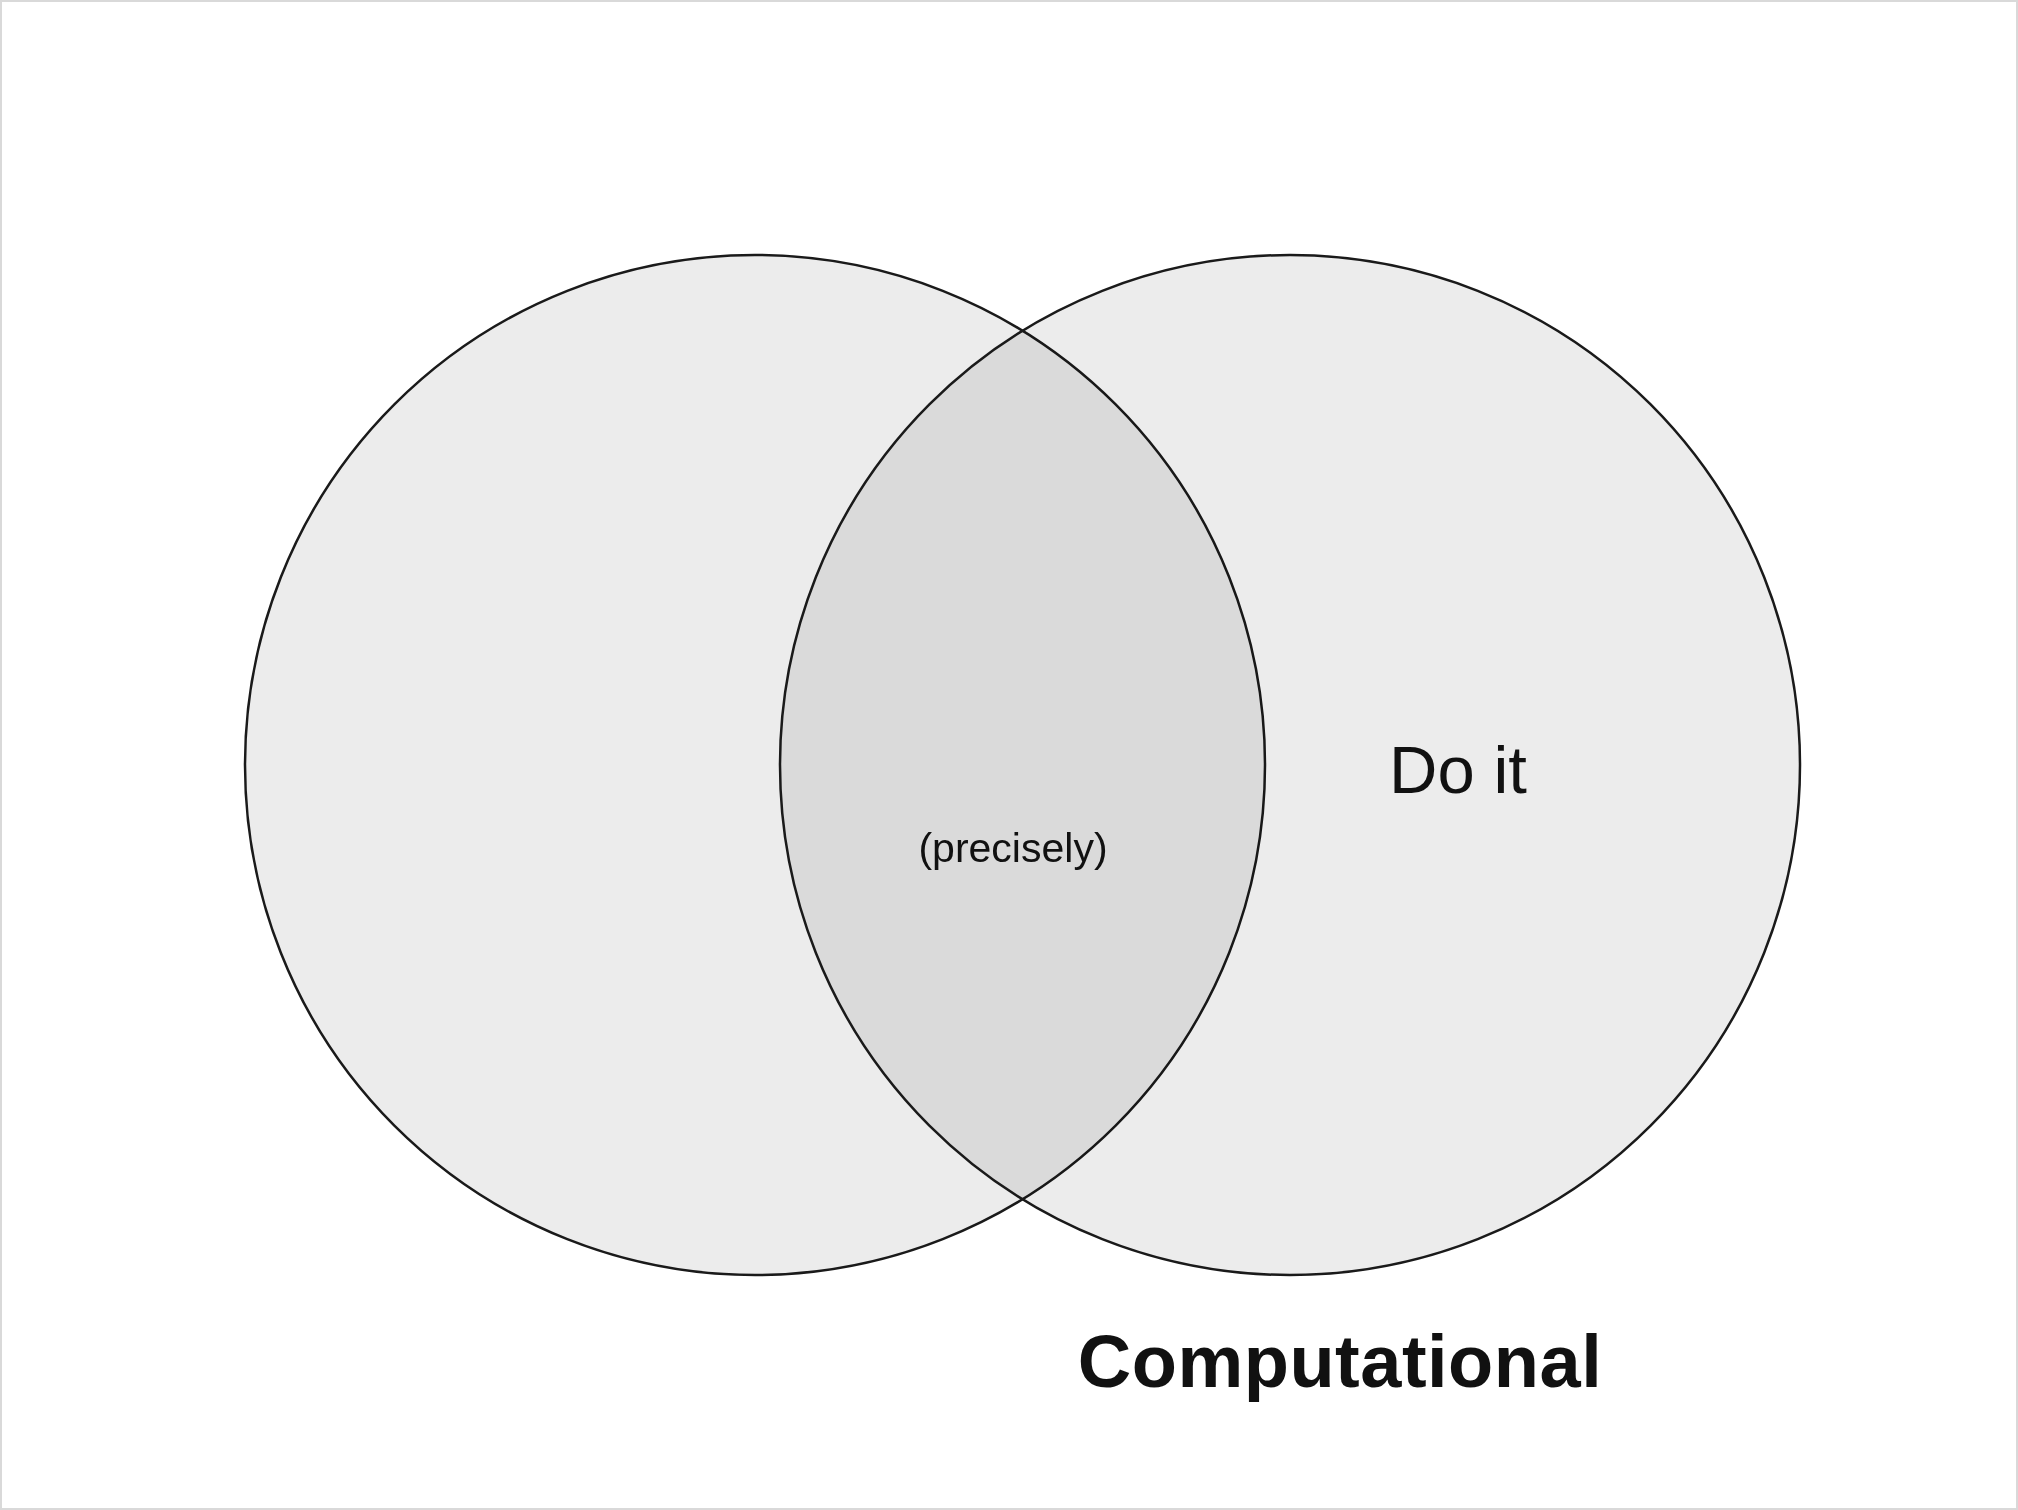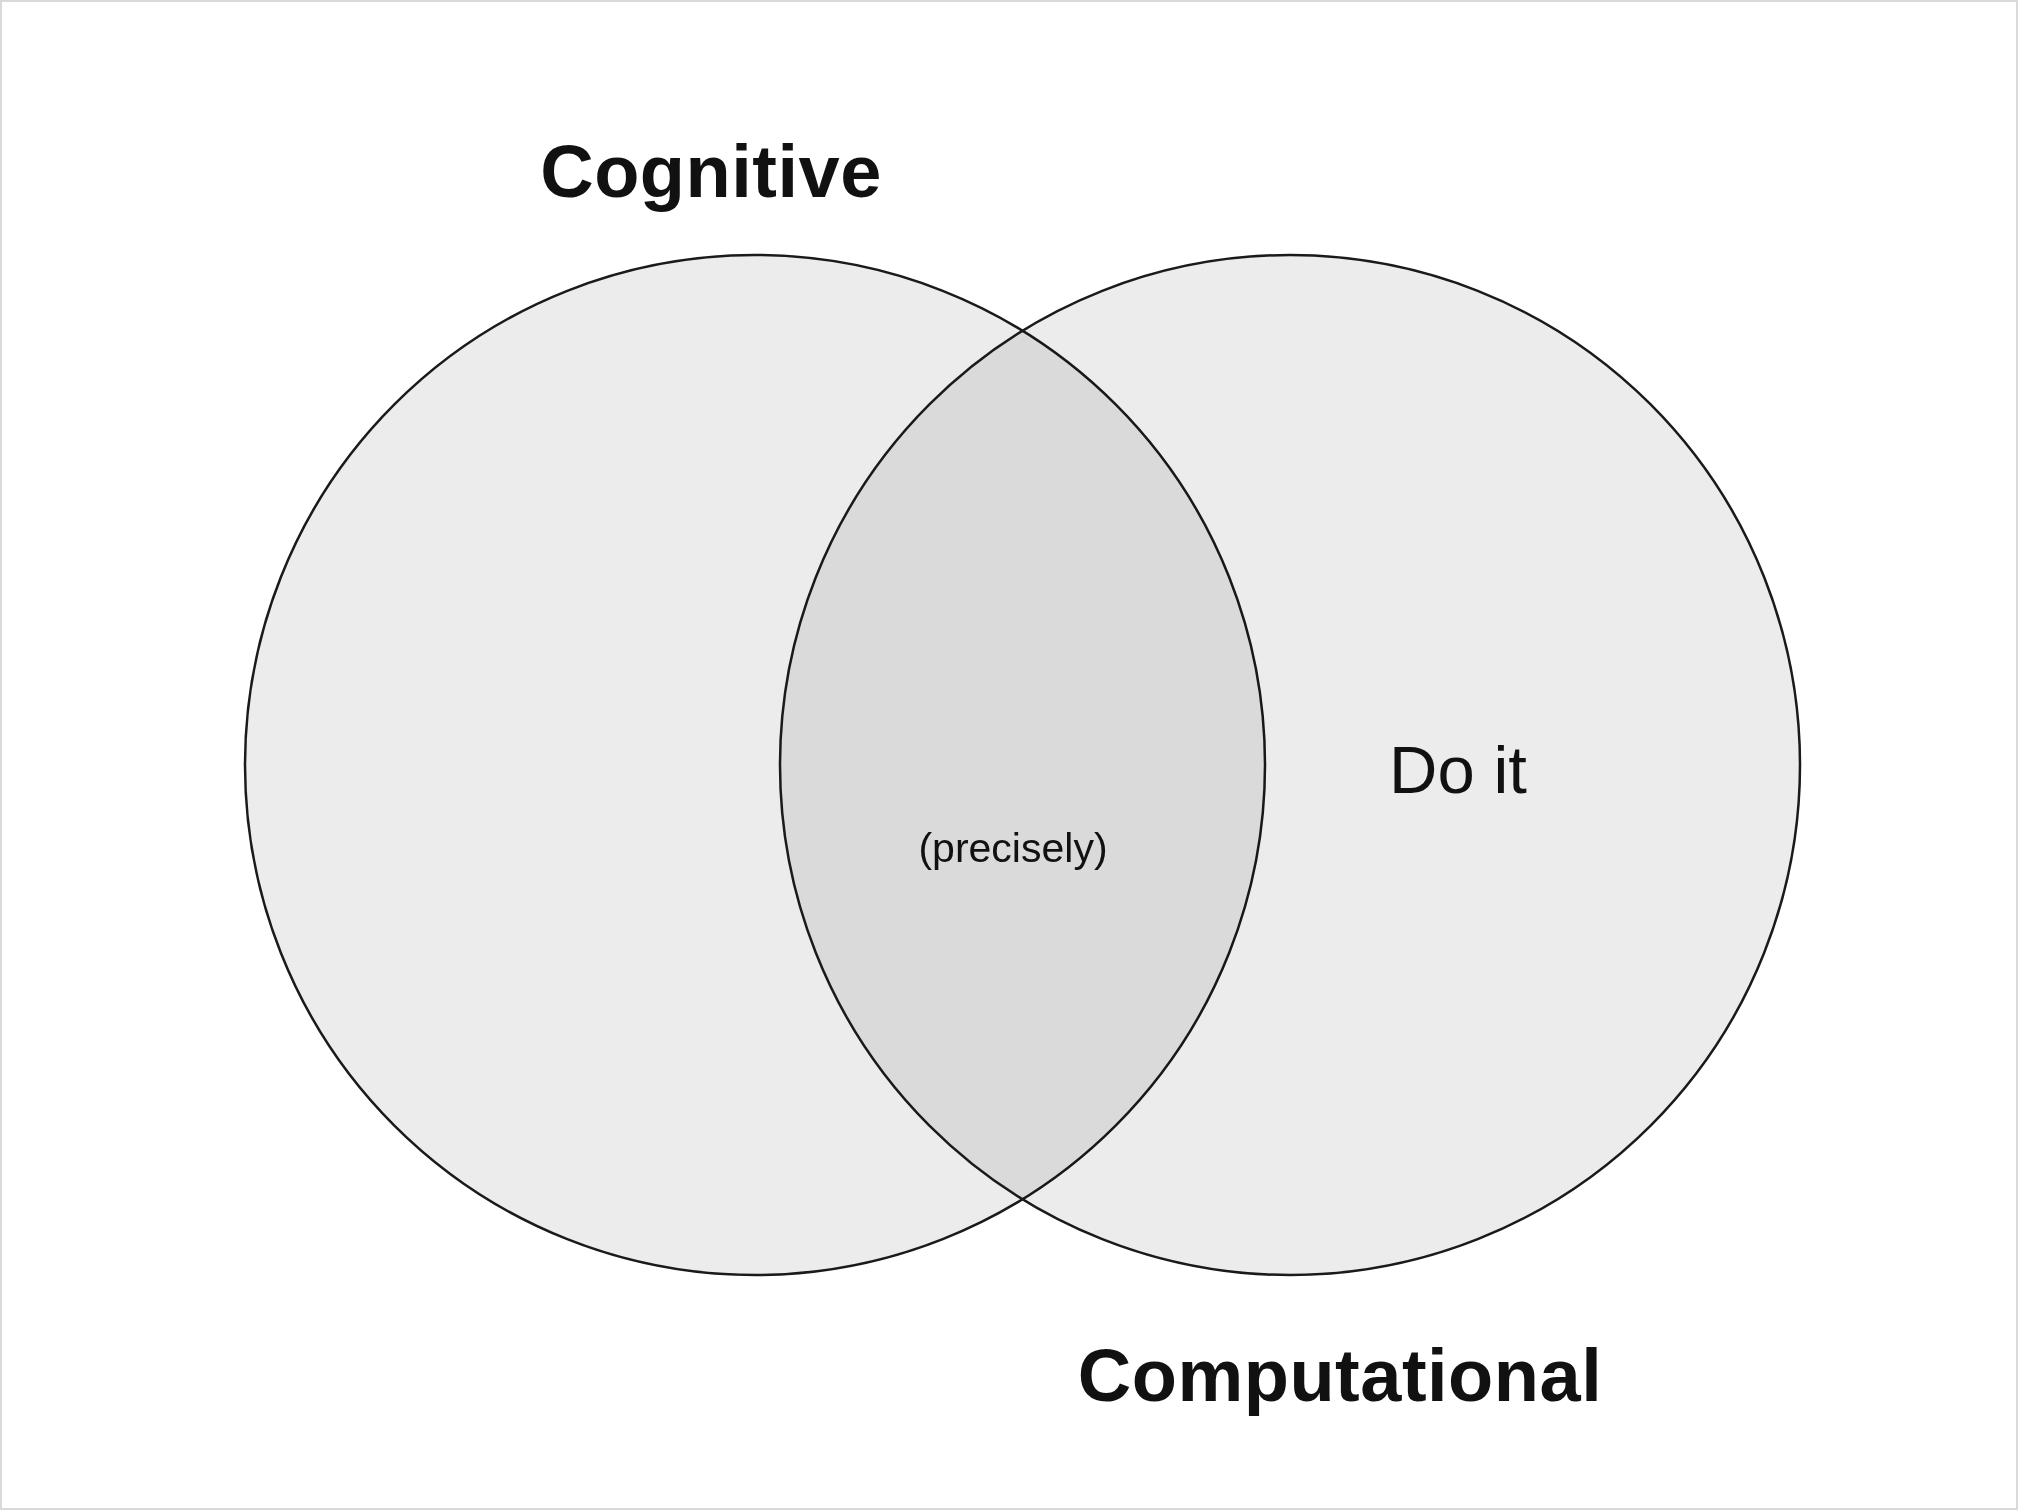--- a/index.html
+++ b/index.html
@@ -55,23 +55,22 @@
 </head>
 <body>
 
 <div class="canvas">
 
   <svg class="venn-svg" width="2018" height="1510" viewBox="0 0 2018 1510">
     <circle cx="755" cy="765" r="510" fill="rgba(0,0,0,0.075)" stroke="#1a1a1a" stroke-width="2.5"></circle>
     <circle cx="1290" cy="765" r="510" fill="rgba(0,0,0,0.075)" stroke="#1a1a1a" stroke-width="2.5"></circle>
   </svg>
 
-  <div class="label title" style="left:711px; top:172px;">Cognitive</div>
 
-  <div class="label title" style="left:1340px; top:1362px;margin-top:14px;">Computational</div>
+  <div class="label title" style="left:1340px; top:1362px;">Computational</div>
 
 
 
   <div class="label sub" style="left:1013px; top:848px;">(precisely)</div>
 
   <div class="label region" style="left:1458px; top:769px;">Do it</div>
 
 </div>
 
 </body></html>

